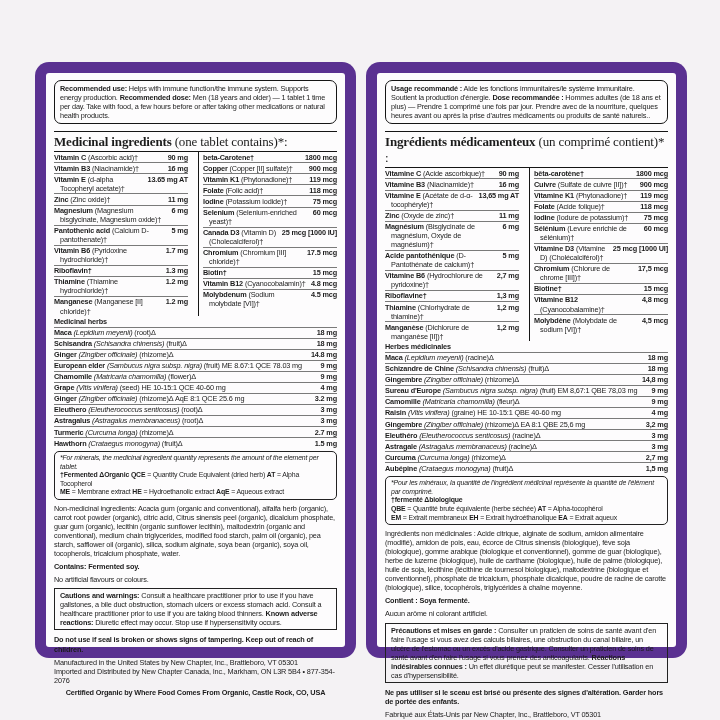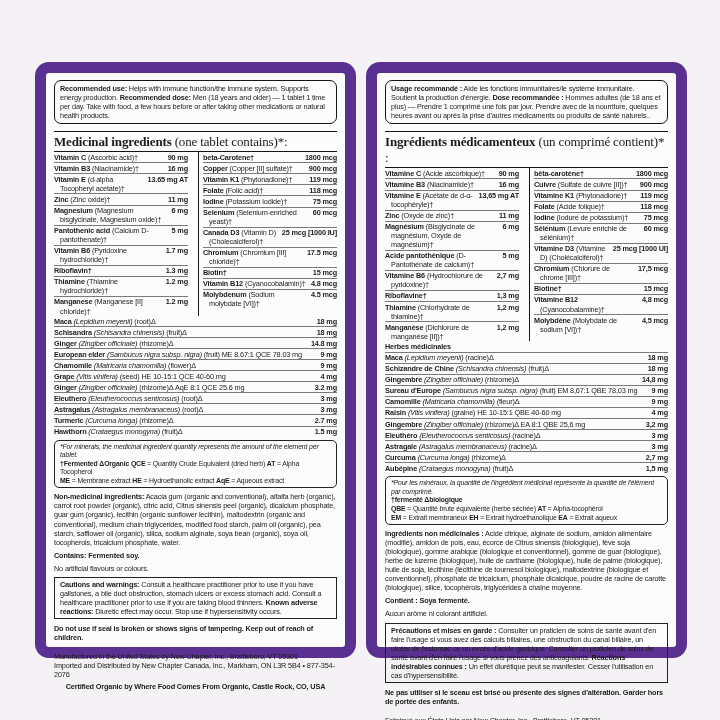--- a/index.html
+++ b/index.html
@@ -44,26 +44,26 @@
   .herbtitle { font-weight:bold; border-bottom:1px solid #7a7a7a; padding:1px 0 0.5px 0; }
   .hrow { display:flex; align-items:flex-start; padding:0.5px 0; border-bottom:1px solid #7a7a7a; }
   .hrow:last-child { border-bottom:none; }
   .fnbox {
     border:1.2px solid #222; border-radius:5px;
     padding:2px 5px; margin-top:3px; font-size:6.9px;
   }
   .fnbox .fnl1 { font-style:italic; }
   .seg b { font-weight:bold; }
   .para { margin-top:4px; }
-  .para b.lbl { font-weight:bold; }
+  .para b.lbl { font-weight:normal; }
   .boldline { font-weight:bold; margin-top:4px; }
   .cautbox { border:1.3px solid #222; padding:2px 5px; margin-top:4px; }
   .sealline { font-weight:bold; margin-top:5px; }
   .spacer { flex:1; }
-  .mfg { margin-top:10px; }
+  .mfg { margin-top:4px; }
   .cert { font-weight:bold; text-align:center; margin-top:3px; }
   i { font-style:italic; }
   b { font-weight:bold; }
 </style>
 </head>
 <body>
 
 <div class="page">
 
   <div class="panel left">
@@ -186,20 +186,21 @@
 
             <div class="mrow">
               <span class="nm"><b>Molybdenum</b><span> (Sodium molybdate [VI])†</span></span>
               <span class="amt">4.5 mcg</span>
             </div>
           </div>
       </div>
 
       <div class="darkbar"></div>
 
+      <div class="herbtitle">Medicinal herbs</div>
       <div>
 
           <div class="hrow">
             <span class="nm"><b>Maca</b><i> (Lepidium meyenii)</i><span> (root)Δ</span></span>
             <span class="amt">18 mg</span>
           </div>
 
           <div class="hrow">
             <span class="nm"><b>Schisandra</b><i> (Schisandra chinensis)</i><span> (fruit)Δ</span></span>
             <span class="amt">18 mg</span>

